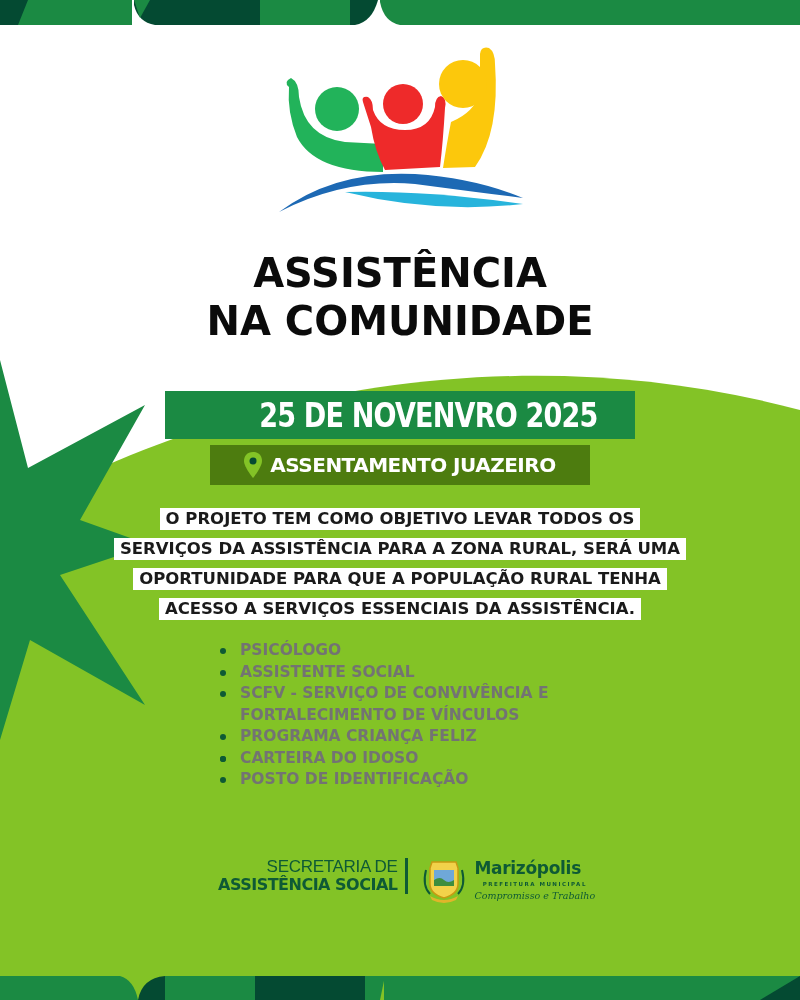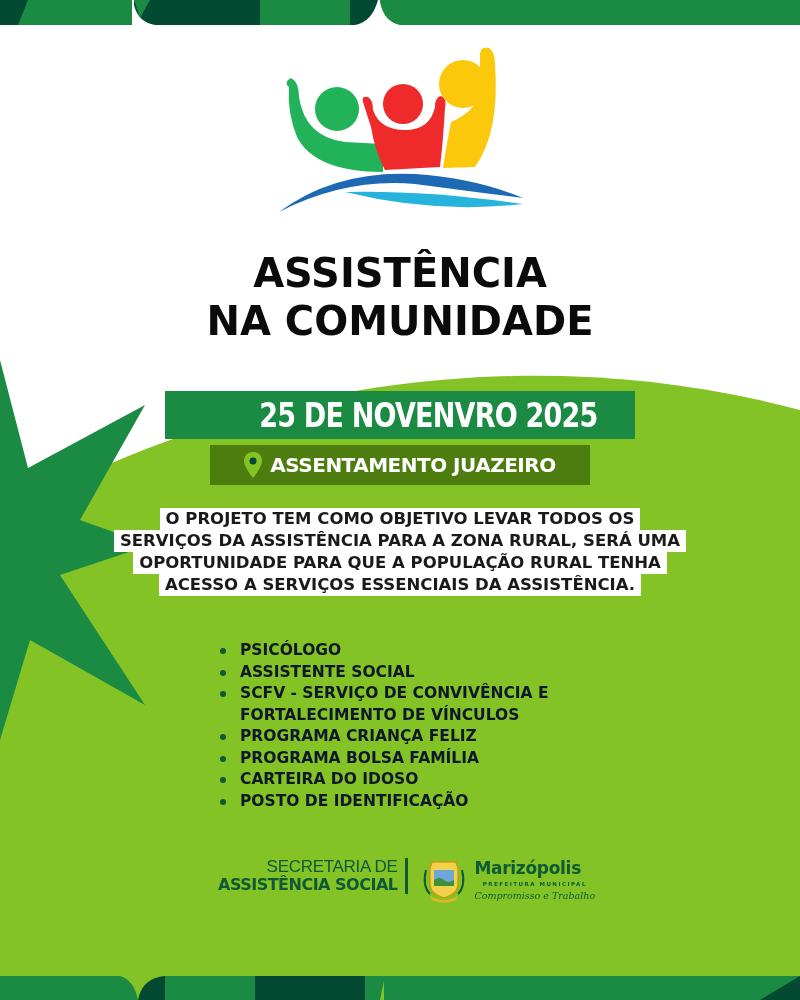--- a/index.html
+++ b/index.html
@@ -4,24 +4,24 @@
   <style>
     html, body { margin:0; padding:0; }
     body { width:800px; height:1000px; position:relative; overflow:hidden; background:#ffffff; font-family:"Liberation Sans", sans-serif; }
     .abs { position:absolute; }
     #bg-svg { position:absolute; left:0; top:0; width:800px; height:1000px; }
     .title { position:absolute; left:0; width:800px; text-align:center; font-family:"DejaVu Sans", sans-serif; font-weight:bold; color:#0b0b0b; font-size:40px; letter-spacing:0px; line-height:46px; }
     .date-bar { position:absolute; left:165px; top:391px; width:470px; height:48px; background:#1b8a43; color:#fff; display:flex; align-items:center; justify-content:flex-end; }
     .date-bar span { font-family:"DejaVu Sans", sans-serif; font-weight:bold; font-size:33px; letter-spacing:-1px; transform:scaleX(0.82); display:inline-block; white-space:nowrap; }
     .loc-bar { position:absolute; left:210px; top:445px; width:380px; height:40px; background:#4d7c0f; color:#fff; display:flex; align-items:center; justify-content:center; gap:8px; }
     .loc-bar .txt { font-family:"DejaVu Sans", sans-serif; font-weight:bold; font-size:20px; letter-spacing:-0.5px; white-space:nowrap; }
-    .desc { position:absolute; left:0; width:800px; top:508px; display:flex; flex-direction:column; align-items:center; gap:0px; }
+    .desc { position:absolute; left:0; width:800px; top:508px; display:flex; flex-direction:column; align-items:center; gap:8px; }
     .desc .line { background:#ffffff; color:#1a1a1a; font-family:"DejaVu Sans", sans-serif; font-weight:bold; font-size:16.5px; line-height:22px; padding:0 6px; white-space:nowrap; }
     .services { position:absolute; left:220px; top:640px; list-style:none; margin:0; padding:0; }
-    .services li { color:#0f172a; font-family:"DejaVu Sans", sans-serif; font-weight:bold; font-size:15.5px; line-height:21.5px; position:relative; padding-left:20px; white-space:nowrap; }
+    .services li { color:#737373; font-family:"DejaVu Sans", sans-serif; font-weight:bold; font-size:15.5px; line-height:21.5px; position:relative; padding-left:20px; white-space:nowrap; }
     .services li .bullet { position:absolute; left:0; top:8px; width:6px; height:6px; border-radius:50%; background:#0e5a35; }
     .services li.cont { padding-left:20px; }
     .footer { position:absolute; left:218px; top:858px; display:flex; }
     .sec { text-align:right; color:#0e5a35; line-height:18px; }
     .sec .l1 { font-family:"Liberation Sans", sans-serif; font-size:17px; font-weight:normal; letter-spacing:-0.3px; }
     .sec .l2 { font-family:"DejaVu Sans", sans-serif; font-size:16px; font-weight:bold; letter-spacing:-0.5px; }
     .divider { width:3px; height:36px; background:#0e5a35; margin:0 12px 0 8px; }
     .mun { color:#0e5a35; margin-left:6px; line-height:12px; }
     .mun .name { font-family:"DejaVu Sans", sans-serif; font-weight:bold; font-size:17px; letter-spacing:-0.3px; line-height:20px; }
     .mun .sub { font-family:"DejaVu Sans", sans-serif; font-size:5.5px; letter-spacing:1.5px; font-weight:bold; text-align:center; }
@@ -93,21 +93,21 @@
   <span class="line">OPORTUNIDADE PARA QUE A POPULAÇÃO RURAL TENHA</span>
   <span class="line">ACESSO A SERVIÇOS ESSENCIAIS DA ASSISTÊNCIA.</span>
 </div>
 
 <ul class="services">
   <li><span class="bullet"></span><span>PSICÓLOGO</span></li>
   <li><span class="bullet"></span><span>ASSISTENTE SOCIAL</span></li>
   <li><span class="bullet"></span><span>SCFV - SERVIÇO DE CONVIVÊNCIA E</span></li>
   <li class="cont"><span>FORTALECIMENTO DE VÍNCULOS</span></li>
   <li><span class="bullet"></span><span>PROGRAMA CRIANÇA FELIZ</span></li>
-  <li><span class="bullet"></span><span>PROGRAMA BOLSA FAMÍLIA</span></li>
+  <li><span class="bullet"></span></li>
   <li><span class="bullet"></span><span>CARTEIRA DO IDOSO</span></li>
   <li><span class="bullet"></span><span>POSTO DE IDENTIFICAÇÃO</span></li>
 </ul>
 
 <div class="footer">
   <div class="sec">
     <div class="l1">SECRETARIA DE</div>
     <div class="l2">ASSISTÊNCIA SOCIAL</div>
   </div>
   <div class="divider"></div>

